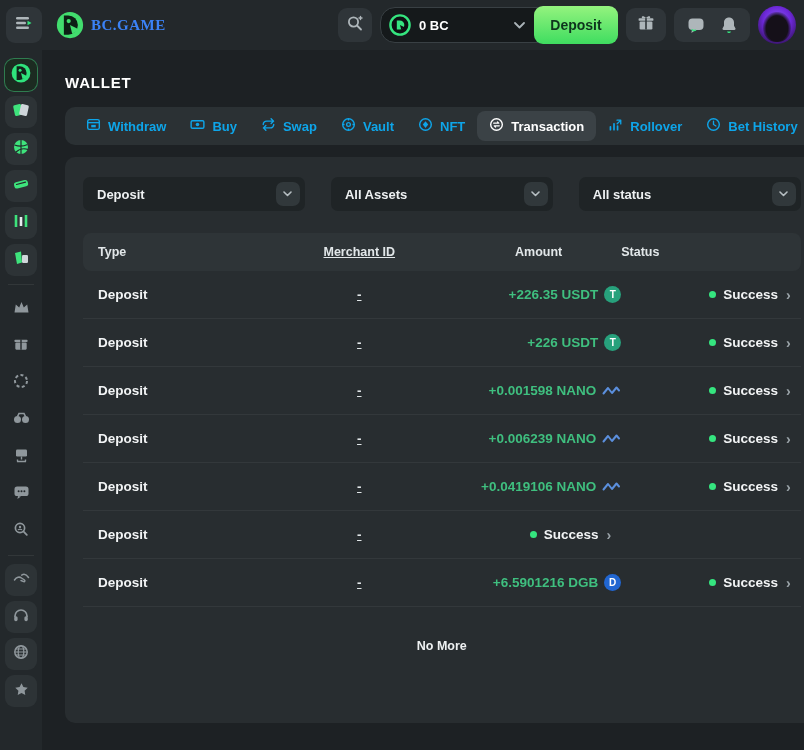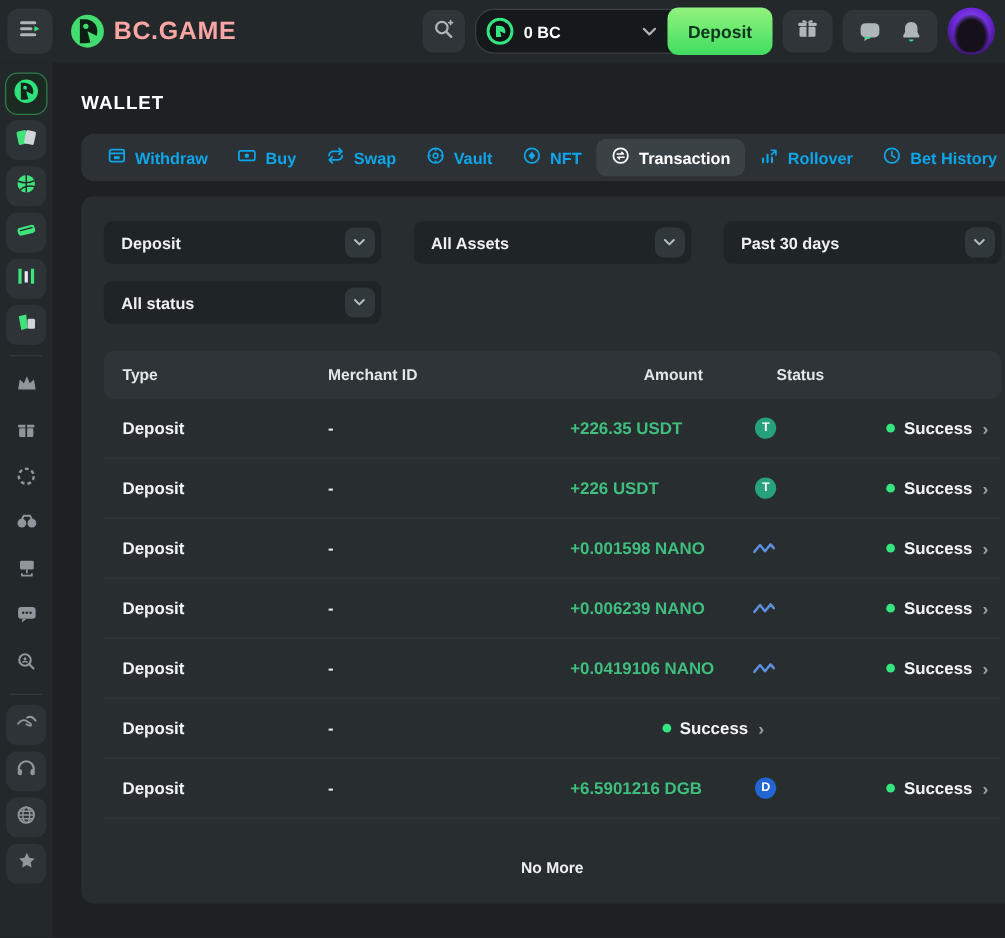--- a/index.html
+++ b/index.html
@@ -17,21 +17,21 @@
     padding:0 8px 0 6px; gap:8px;
   }
   .icon-btn {
     background:#2f3539; border-radius:9px;
     display:flex; align-items:center; justify-content:center;
     cursor:pointer; flex:none;
   }
   .hamburger-btn { width:36px; height:36px; }
   .logo { display:flex; align-items:center; gap:7px; margin-left:6px; cursor:pointer; }
   .logo-badge svg { display:block; }
-  .logo-text { font-size:20px; font-weight:800; letter-spacing:.5px; color:#fca5a5; }
+  .logo-text { font-size:15px; font-weight:800; letter-spacing:.5px; color:#3b82f6;font-family:Liberation Serif, serif; }
   .header-spacer { flex:1; }
   .search-btn { width:34px; height:34px; }
   .balance-pill {
     height:36px; width:238px; flex:none;
     background:#15191b; border:1px solid #394044; border-radius:15px;
     display:flex; align-items:center; padding-left:8px; cursor:pointer;
   }
   .balance-coin { flex:none; display:flex; }
   .balance-text { font-size:13px; font-weight:700; margin-left:8px; color:#fff; }
   .balance-chevron { margin-left:auto; margin-right:10px; color:#aab3b8; display:flex; }
@@ -105,26 +105,26 @@
     margin-top:22px; height:38px; background:#2e3437; border-radius:8px;
     display:grid; grid-template-columns:25% 27% 23% 25%; align-items:center;
     font-size:12.5px; font-weight:700; color:#e2e7e9;
   }
   .trow {
     height:48px; display:grid; grid-template-columns:25% 27% 23% 25%;
     align-items:center; border-bottom:1px solid rgba(255,255,255,.055);
     cursor:pointer;
   }
   .col-type, .c-type { padding-left:15px; text-align:left; }
-  .col-merchant, .c-merchant { text-align:left; }
+  .col-merchant, .c-merchant { text-align:center;text-decoration:underline; }
   .col-amount { text-align:center; }
   .col-status { padding-right:15px; }
   .c-type { font-size:13.5px; font-weight:700; color:#f2f4f5; }
   .c-merchant { font-size:13.5px; font-weight:700; color:#e2e7e9; }
-  .c-amount { display:flex; align-items:center; justify-content:space-between; gap:6px; }
+  .c-amount { display:flex; align-items:center; justify-content:flex-end; gap:6px; }
   .amt { color:#3fbf7f; font-weight:800; font-size:13.5px; white-space:nowrap; }
   .coin-slot { display:inline-flex; align-items:center; }
   .coin-circle {
     width:17px; height:17px; border-radius:50%; color:#fff;
     font-size:10px; font-weight:700;
     display:inline-flex; align-items:center; justify-content:center;
   }
   .coin-circle.usdt { background:#27a17c; }
   .coin-circle.dgb { background:#2166d1; }
   .c-status { display:flex; align-items:center; justify-content:flex-end; gap:7px; padding-right:10px; }
@@ -450,28 +450,20 @@
         </div>
         <div class="dropdown">
           <span class="dropdown-label">All Assets</span>
           <span class="dropdown-chevron">
               <svg width="9" height="6" viewBox="0 0 9 6" fill="none">
                 <path d="M1 1l3.5 3.5L8 1" stroke="currentColor" stroke-width="1.6" stroke-linecap="round" stroke-linejoin="round"></path>
               </svg>
             </span>
         </div>
         <div class="dropdown">
-          <span class="dropdown-label">Past 30 days</span>
-          <span class="dropdown-chevron">
-              <svg width="9" height="6" viewBox="0 0 9 6" fill="none">
-                <path d="M1 1l3.5 3.5L8 1" stroke="currentColor" stroke-width="1.6" stroke-linecap="round" stroke-linejoin="round"></path>
-              </svg>
-            </span>
-        </div>
-        <div class="dropdown">
           <span class="dropdown-label">All status</span>
           <span class="dropdown-chevron">
               <svg width="9" height="6" viewBox="0 0 9 6" fill="none">
                 <path d="M1 1l3.5 3.5L8 1" stroke="currentColor" stroke-width="1.6" stroke-linecap="round" stroke-linejoin="round"></path>
               </svg>
             </span>
         </div>
       </div>
 
       <div class="thead">

